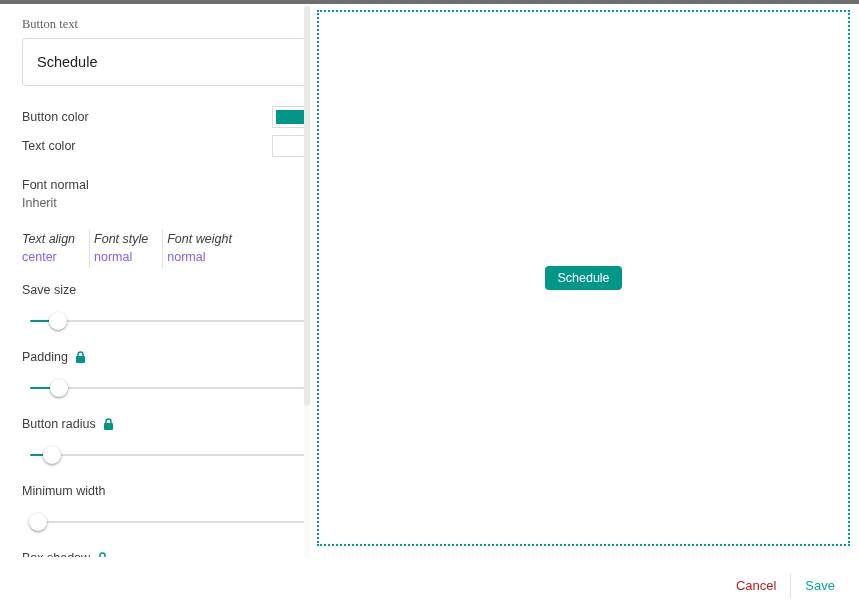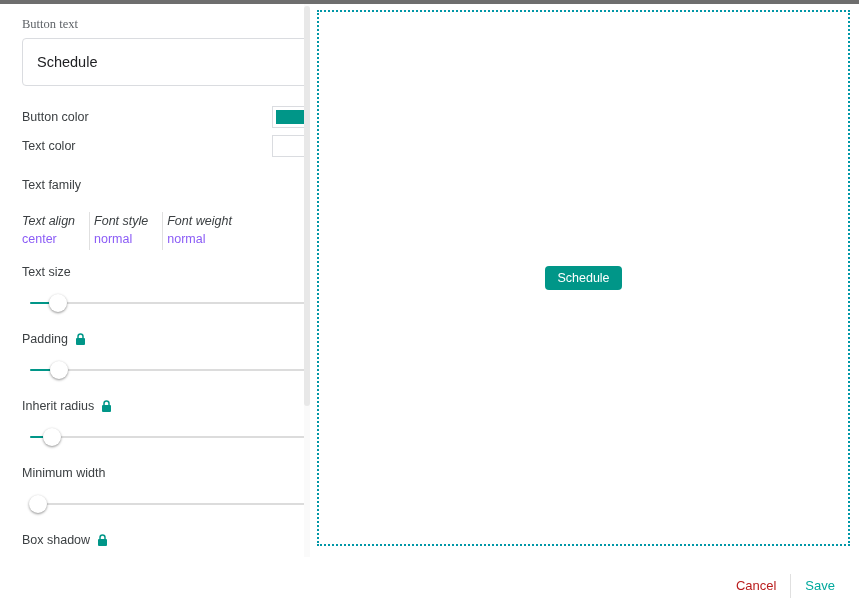--- a/index.html
+++ b/index.html
@@ -276,42 +276,43 @@
     </div>
 
     <div class="color-row">
       <span class="label">Text color</span>
       <span class="swatch-box">
         <span class="swatch-fill" style="background:#ffffff"></span>
       </span>
     </div>
 
     <div class="stack-field">
-      <div class="name">Text family</div>
+      <div class="name">Font normal</div>
+      <div class="value">Inherit</div>
     </div>
 
     <div class="triple">
       <div class="cell">
         <div class="name">Text align</div>
         <div class="value">center</div>
       </div>
       <div class="cell">
         <div class="name">Font style</div>
         <div class="value">normal</div>
       </div>
       <div class="cell">
         <div class="name">Font weight</div>
         <div class="value">normal</div>
       </div>
     </div>
 
     <div id="slider-host">
         <div class="slider-block">
           <div class="slider-head">
-            <span>Text size</span>
+            <span>Save size</span>
           </div>
           <div class="slider-track-wrap">
             <div class="slider-rail"></div>
             <div class="slider-fill" style="width: 26px; background: rgb(0, 150, 136);"></div>
             <div class="slider-thumb" style="left: 27px;"></div>
           </div>
         </div>
         <div class="slider-block">
           <div class="slider-head">
             <span>Padding</span>
@@ -323,21 +324,21 @@
             </span>
           </div>
           <div class="slider-track-wrap">
             <div class="slider-rail"></div>
             <div class="slider-fill" style="width: 28px; background: rgb(0, 150, 136);"></div>
             <div class="slider-thumb" style="left: 28px;"></div>
           </div>
         </div>
         <div class="slider-block">
           <div class="slider-head">
-            <span>Inherit radius</span>
+            <span>Button radius</span>
             <span class="lock-icon">
               <svg width="11" height="13" viewBox="0 0 11 13" aria-hidden="true">
                 <path d="M3 5V3.4A2.5 2.5 0 0 1 8 3.4V5" fill="none" stroke="#009688" stroke-width="1.5"></path>
                 <rect x="1" y="5" width="9" height="7" rx="1" fill="#009688"></rect>
               </svg>
             </span>
           </div>
           <div class="slider-track-wrap">
             <div class="slider-rail"></div>
             <div class="slider-fill" style="width: 18px; background: rgb(0, 150, 136);"></div>

